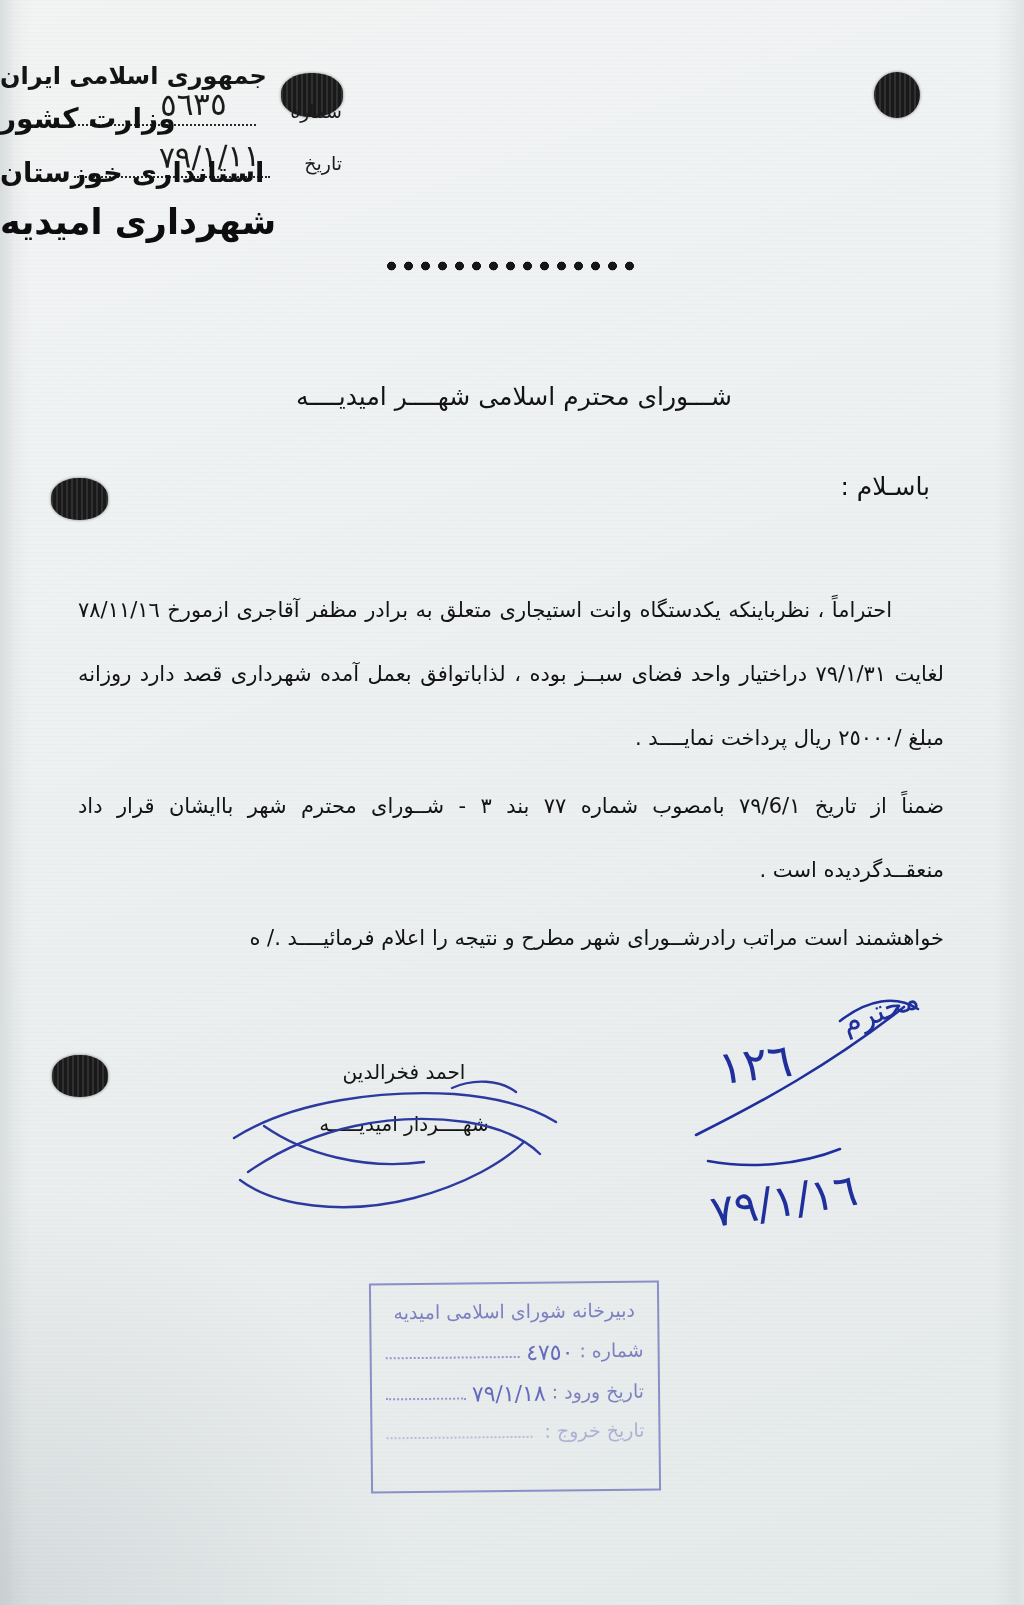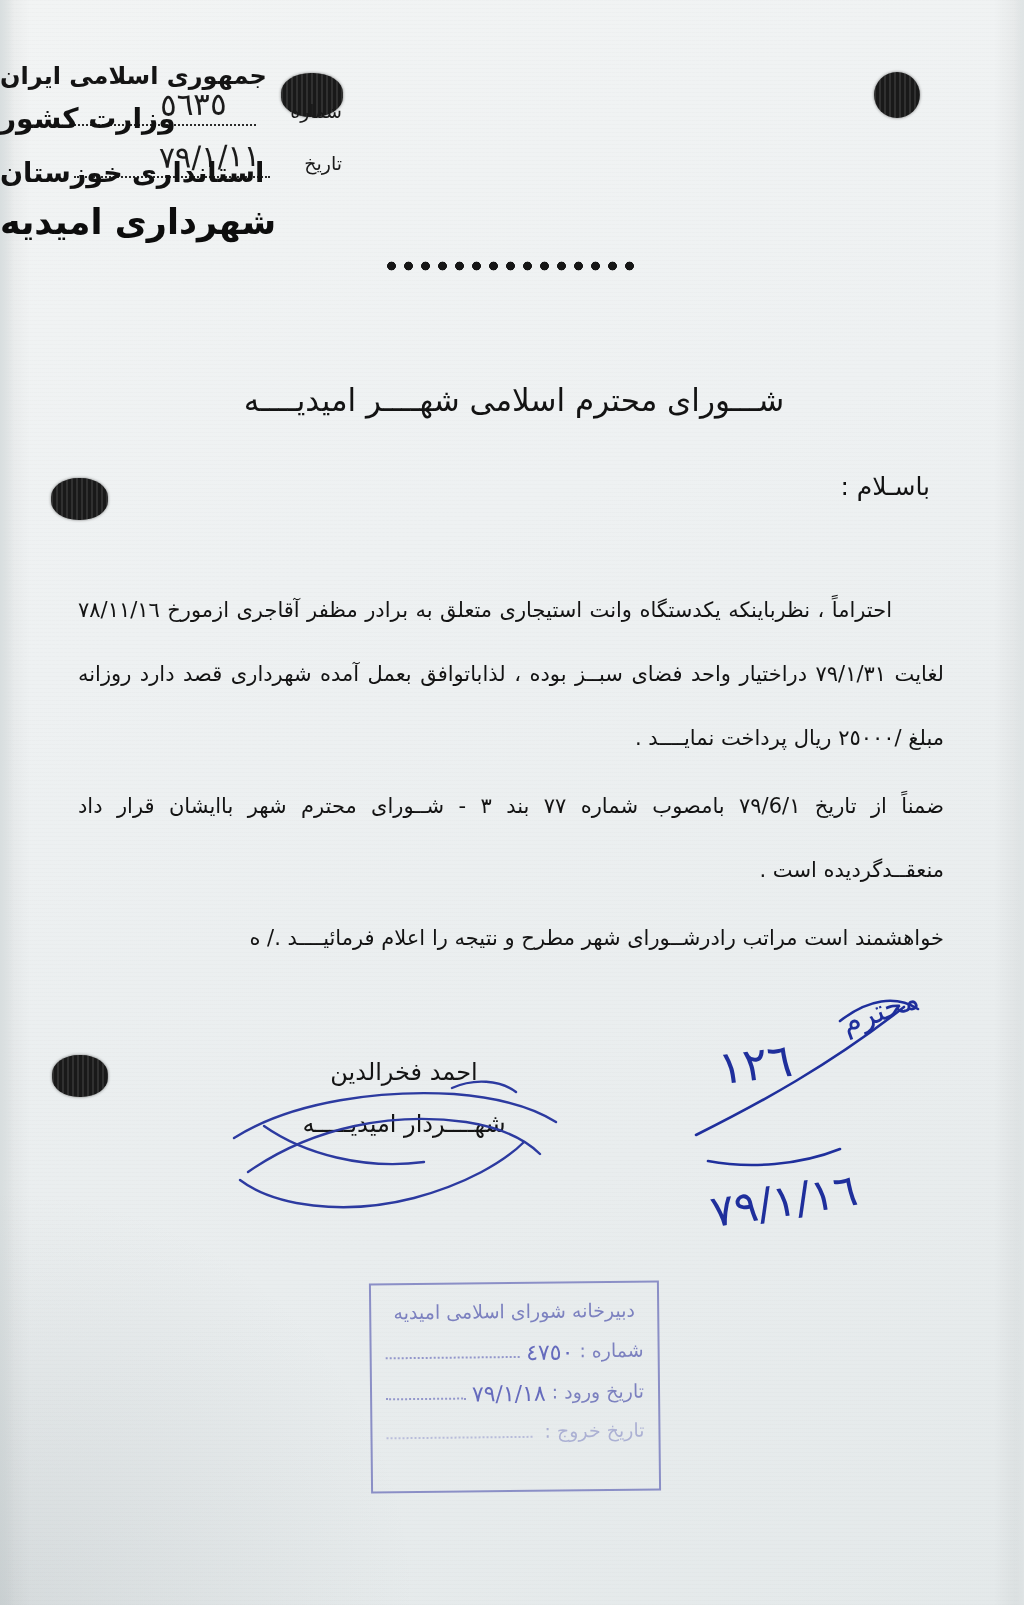--- a/index.html
+++ b/index.html
@@ -115,21 +115,21 @@
     background-repeat: repeat-x;
   }
 
   
   #addressee{
     position:absolute;
     top: 382px;
     right: 100px;
     width: 820px;
     text-align: center;
-    font-size: 31px;
+    font-size: 25px;
     color:#131313;
     letter-spacing: 0.5px;
   }
   #salutation{
     position:absolute;
     top: 472px;
     right: 94px;
     font-size: 25px;
     color:#131313;
     margin-left:38px;
@@ -148,21 +148,21 @@
   #letter-body p{ margin: 0 0 4px 0; }
   #letter-body .p1{ text-indent: 52px; }
 
   
   #signature{
     position:absolute;
     top: 1046px;
     right: 470px;
     width: 300px;
     text-align:center;
-    font-size: 24px;
+    font-size: 20px;
     color:#141414;
     line-height: 52px;
   }
   #sig-scribble{
     position:absolute;
     top: 1030px;
     right: 420px;
     width: 400px;
     height: 190px;
     pointer-events:none;

